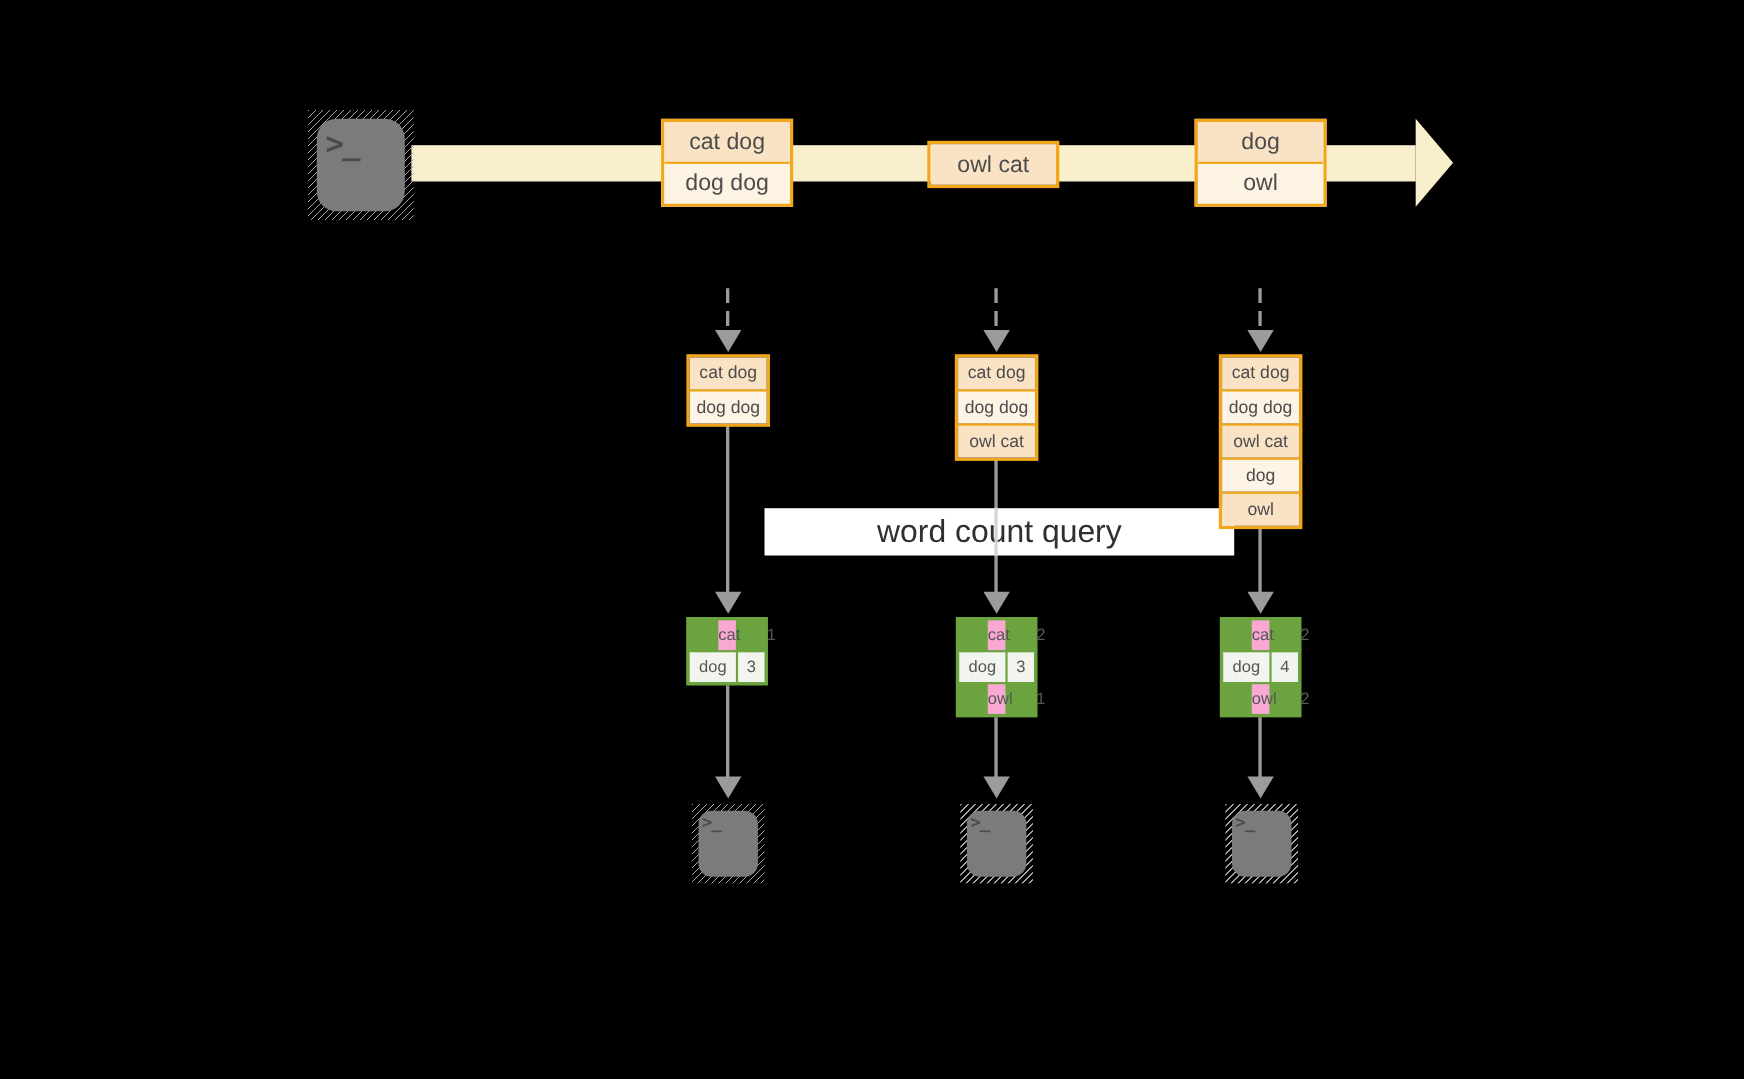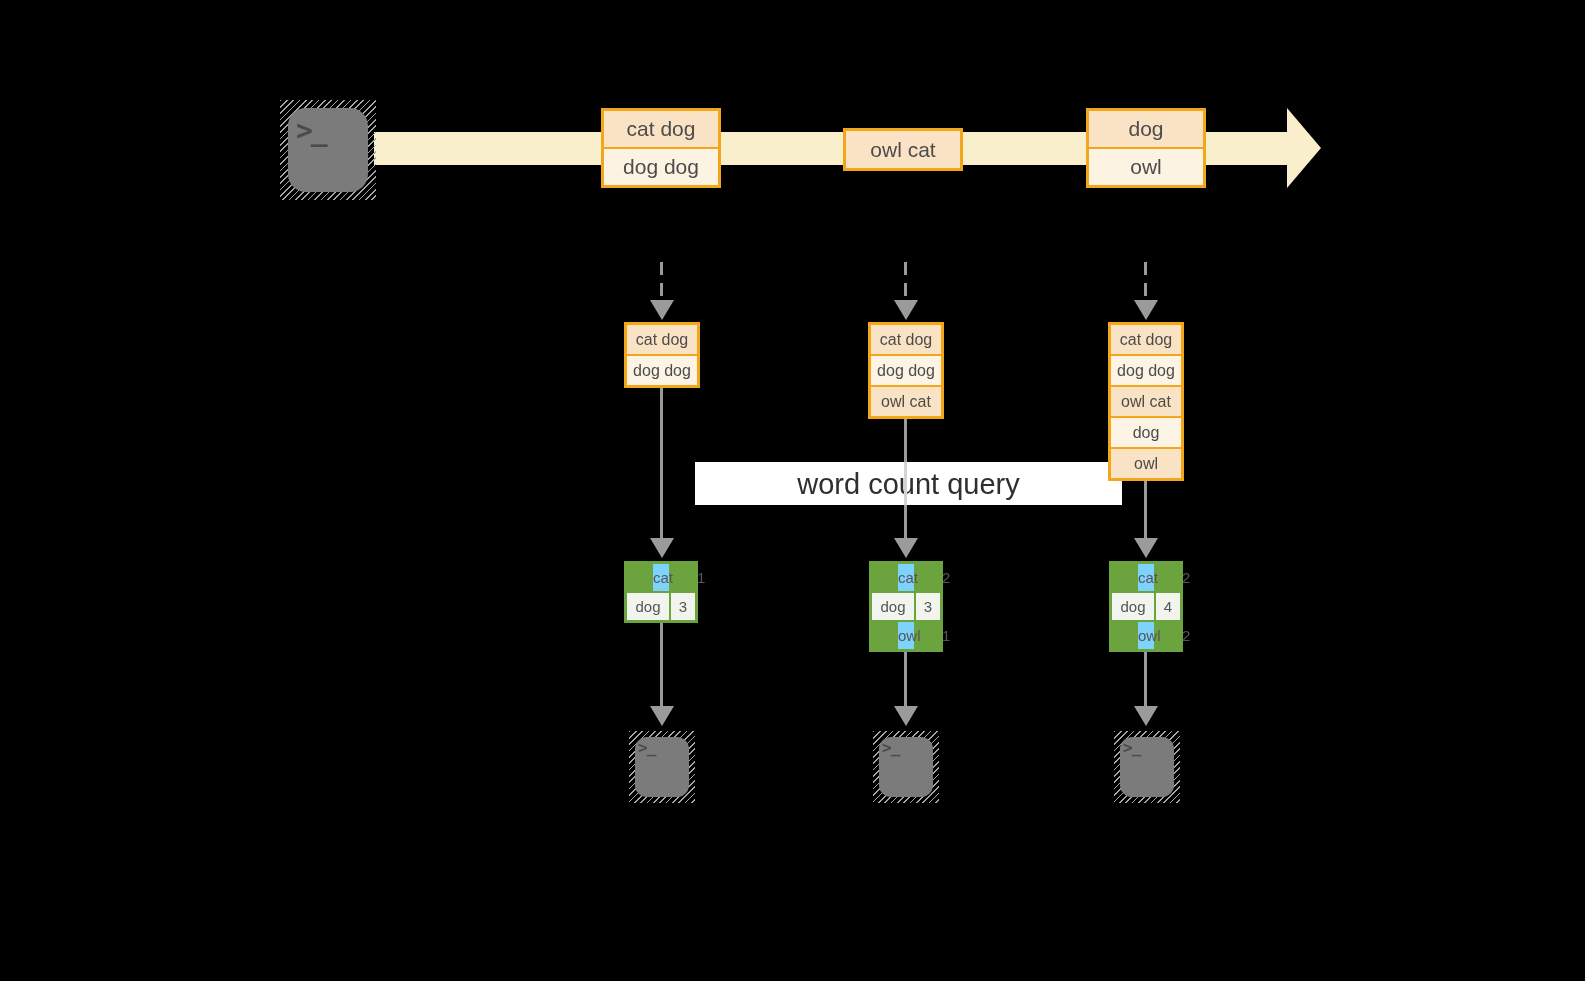--- a/index.html
+++ b/index.html
@@ -76,21 +76,21 @@
   }
   
   .wtable{
     position:absolute;top:561px;border:3px solid #6BA43F;background:#6BA43F;
     display:grid;grid-template-columns:42px 24px;gap:2px;z-index:4;
   }
   .wtable span{
     display:block;height:27px;line-height:27px;text-align:center;
     font-size:15px;color:#565656;
   }
-  .wtable .r-dark{background:#7dd3fc;margin-left:26px;}
+  .wtable .r-dark{background:#f9a8d4;margin-left:26px;}
   .wtable .r-light{background:#F1F5ED;}
 </style>
 </head>
 <body>
 
 <div class="canvas">
 
   <div class="stream"></div>
   <div class="stream-head"></div>
 

